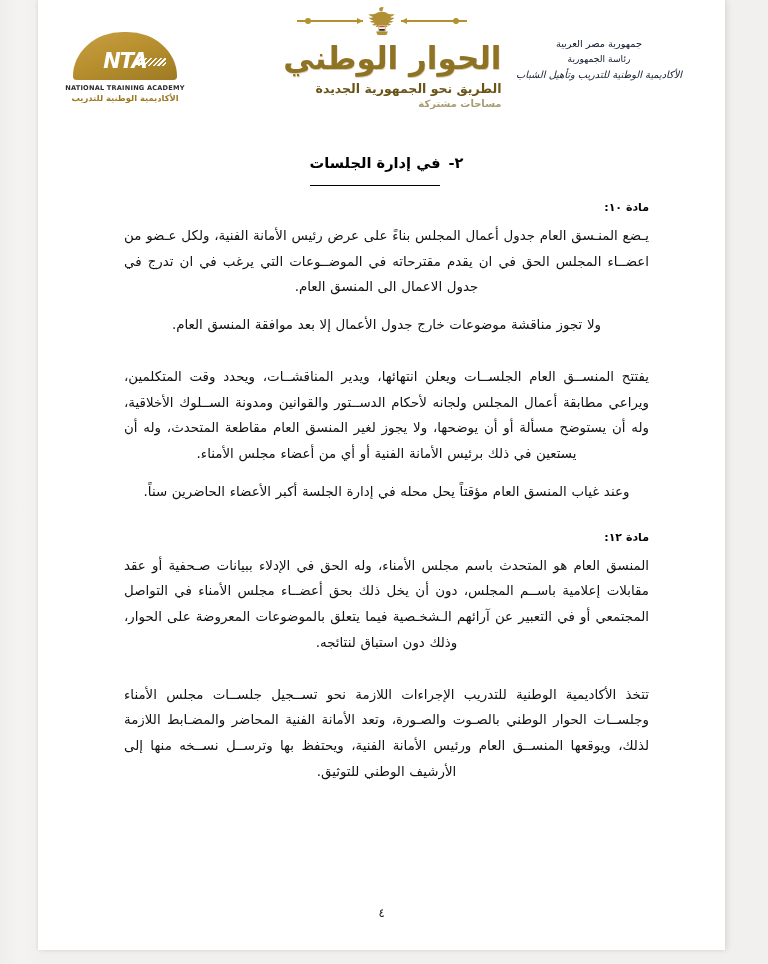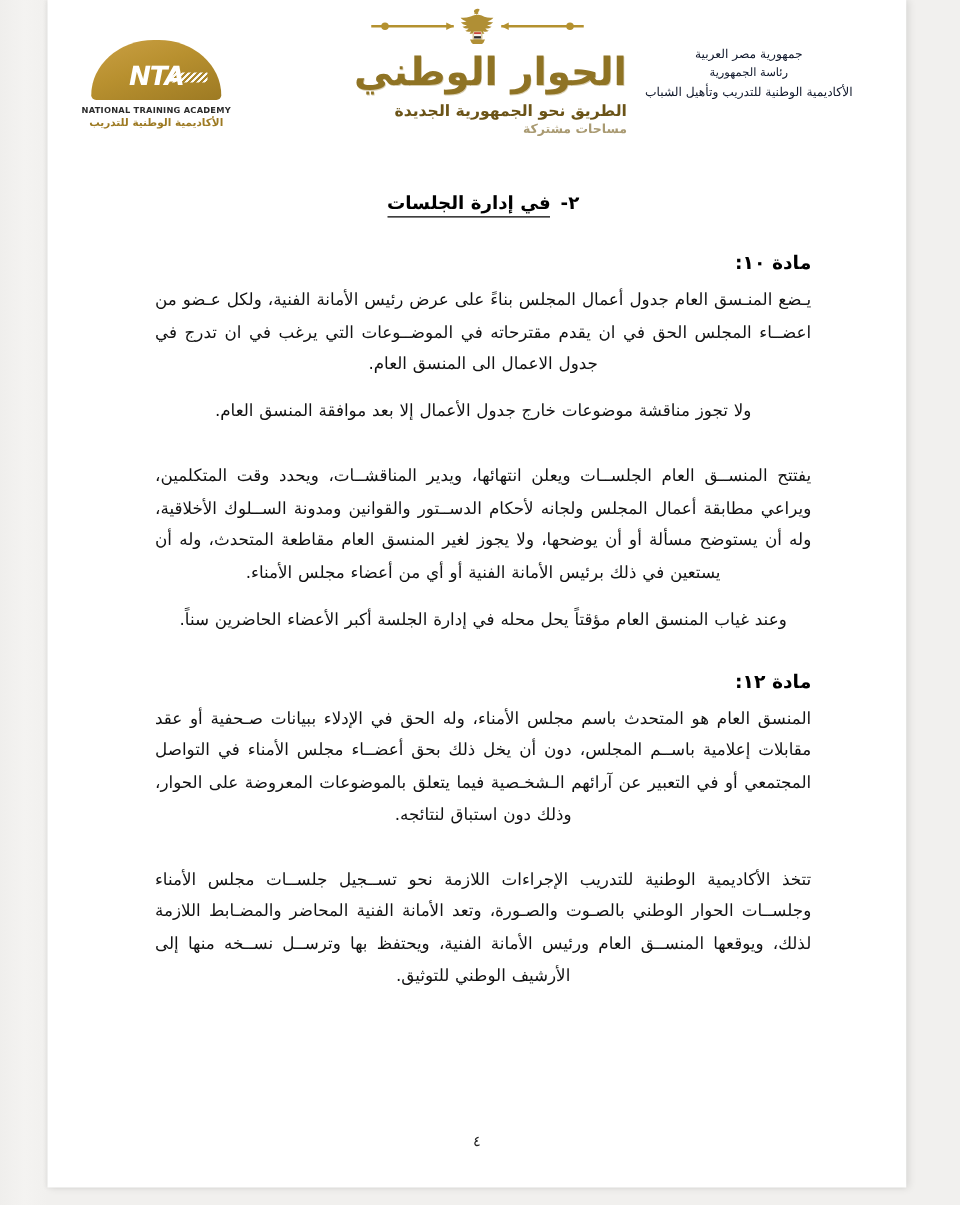--- a/index.html
+++ b/index.html
@@ -181,47 +181,47 @@
     right: 16px;
     top: 36px;
     width: 220px;
     text-align: center;
     color: #0f172a;
     line-height: 1.62;
   }
   .republic div { font-size: 9.6px; white-space: nowrap; }
   .republic .r1 { font-size: 9.8px; }
   .republic .r2 { font-size: 9.2px; }
-  .republic .r3 { font-size: 9.8px; }
+  .republic .r3 { font-size: 9.8px; font-style: italic; }
 
   
   .content {
     padding: 0 76px 0 86px;
     text-align: justify;
   }
 
   .section-title {
     text-align: center;
     font-size: 14.6px;
     font-weight: bold;
     color: #000;
     margin: 14px 0 0 0;
     letter-spacing: 0px;
   }
   .section-title .tl {
     border-bottom: 1.6px solid #000;
-    padding-bottom: 2px;
+    padding-bottom: 14px;
   }
   .section-title .num { margin-left: 8px; }
 
   .article { margin-top: 26px; }
   .article:first-of-type { margin-top: 30px; }
 
   .article-label {
-    font-size: 15px;
+    font-size: 11px;
     font-weight: bold;
     color: #000;
     margin-bottom: 9px;
     text-align: right;
   }
 
   .para {
     font-size: 13.4px;
     line-height: 1.92;
     color: #111;

